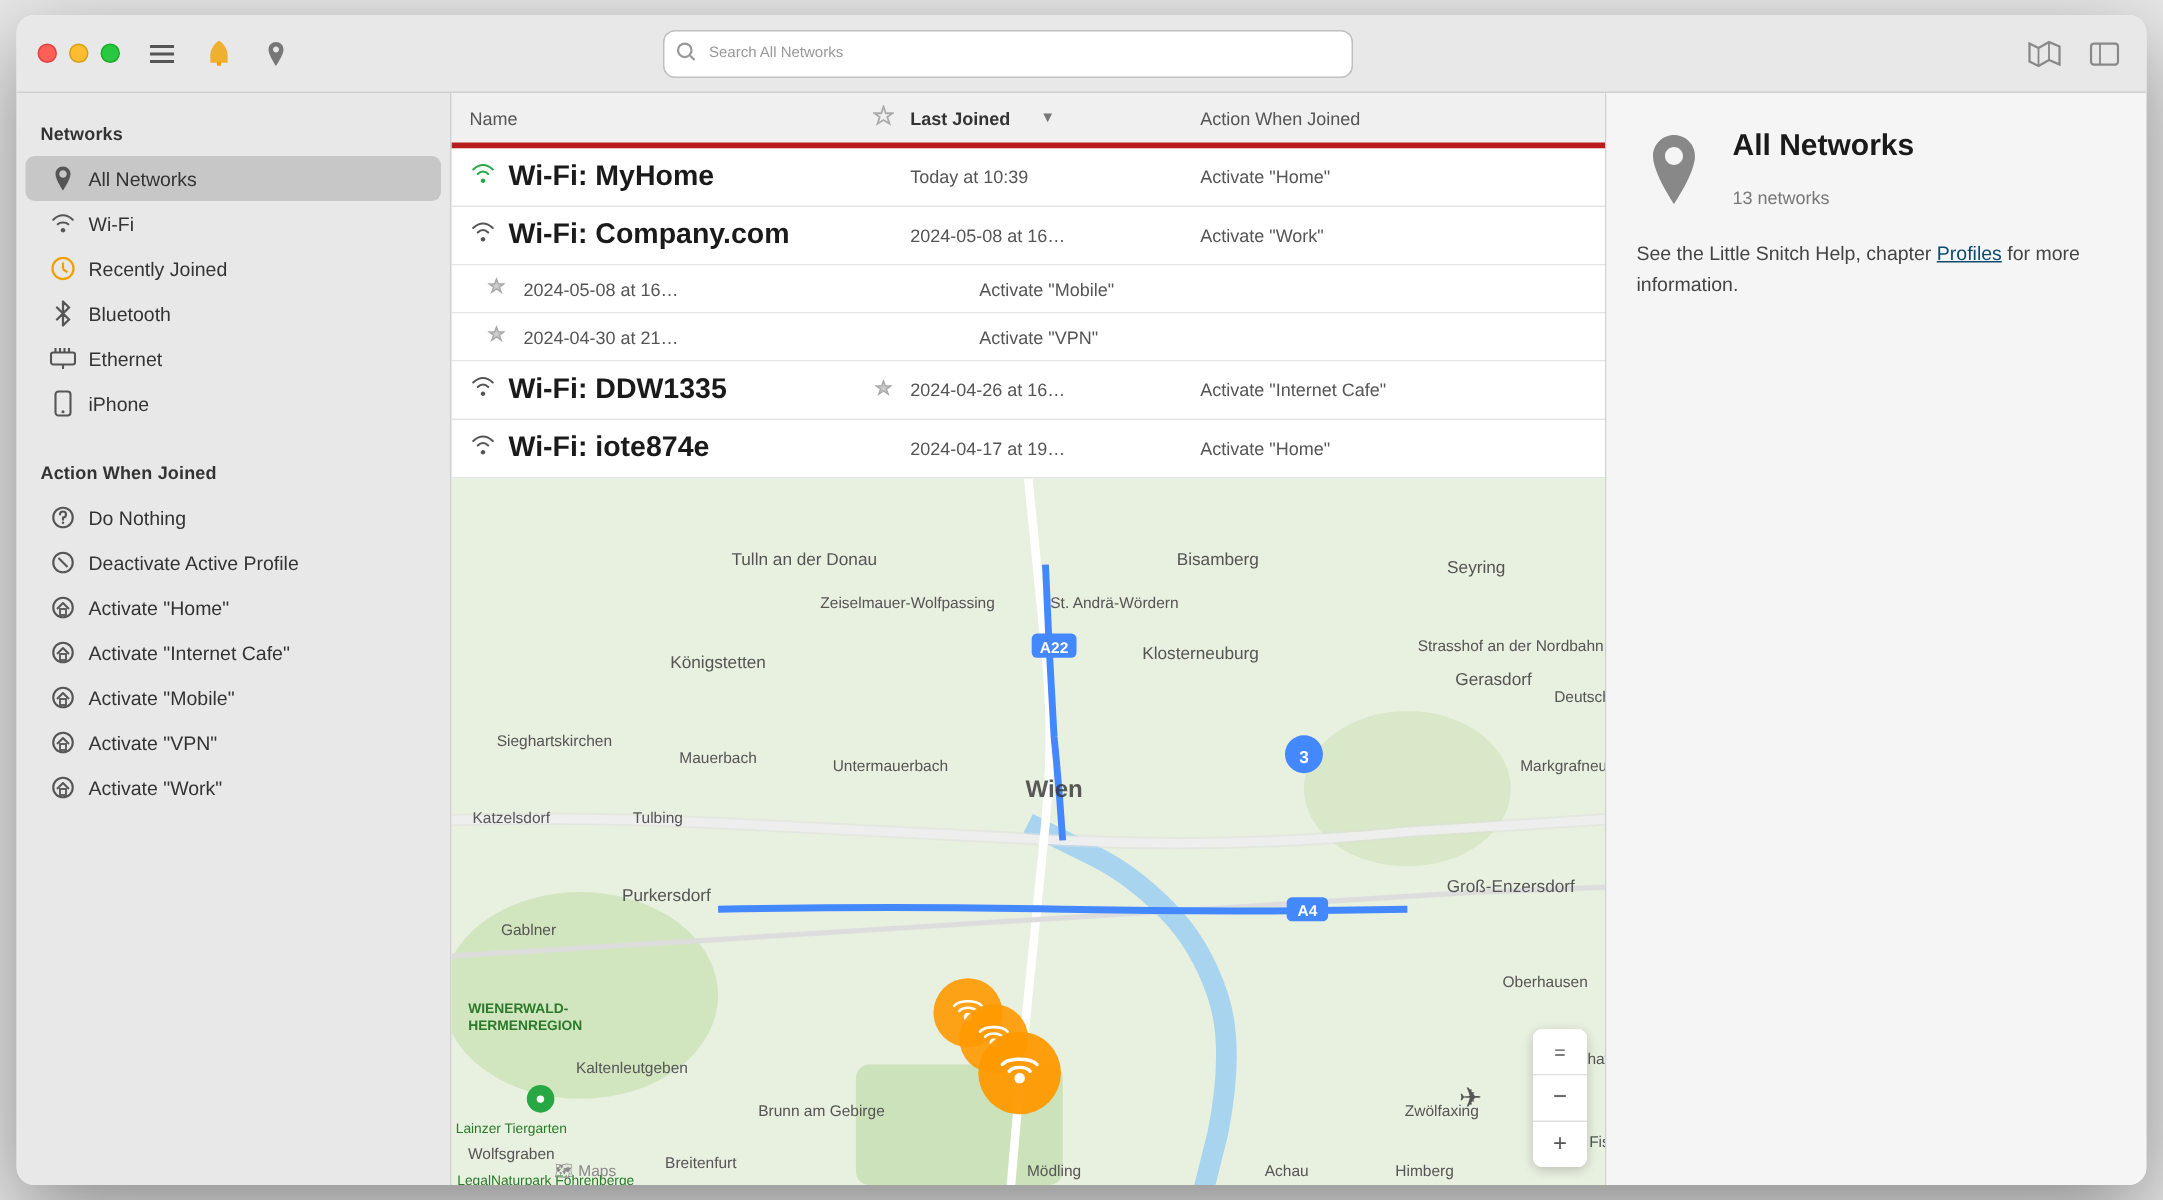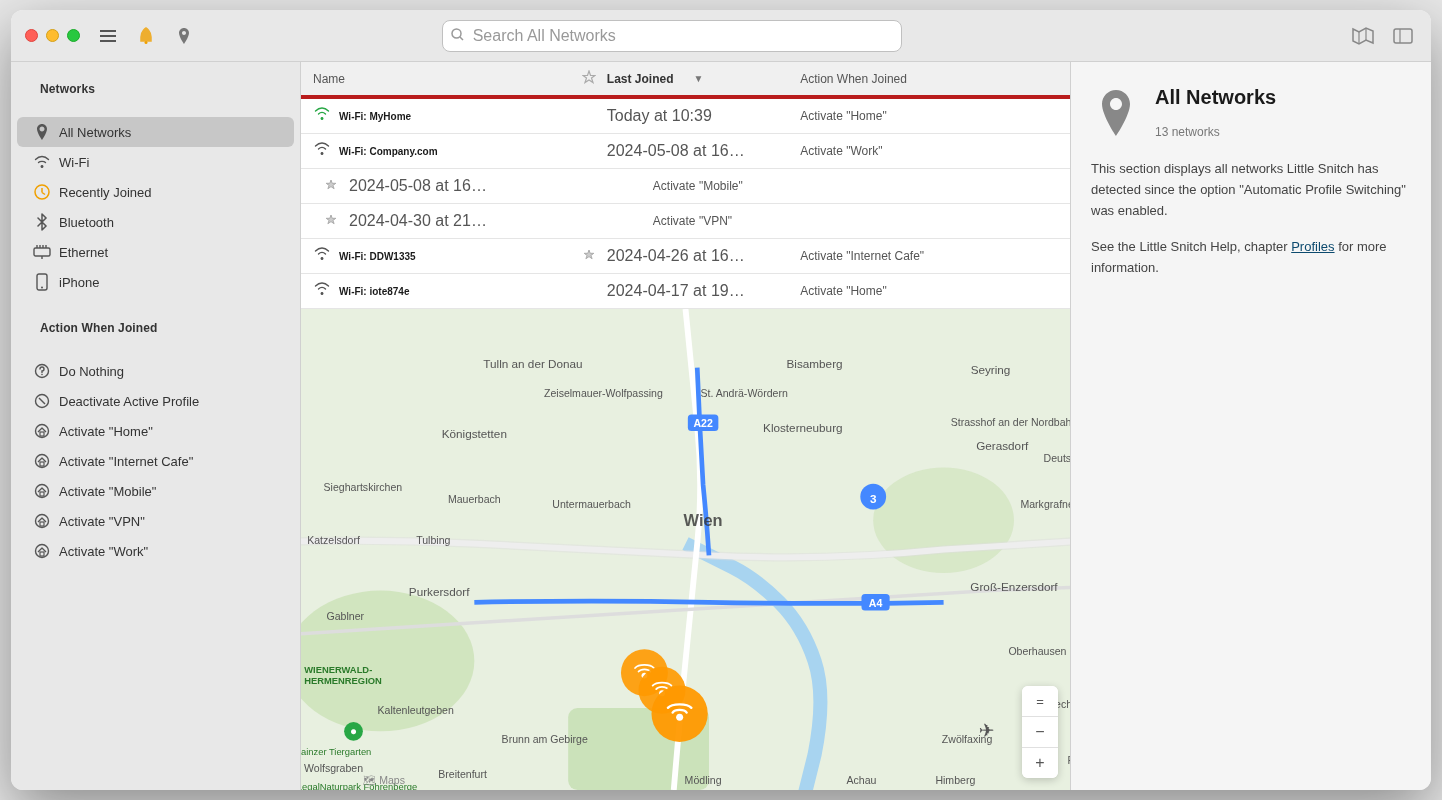--- a/index.html
+++ b/index.html
@@ -69,21 +69,21 @@
       margin: 0 auto;
       position: relative;
     }
     .search-bar input {
       width: 100%;
       height: 32px;
       border-radius: 8px;
       border: 1px solid #c0c0c0;
       background: white;
       padding: 0 10px 0 30px;
-      font-size: 16px;
+      font-size: 10px;
       color: #333;
       outline: none;
     }
     .search-bar input::placeholder { color: #999; }
     .search-icon-inner {
       position: absolute;
       left: 9px;
       top: 50%;
       transform: translateY(-50%);
       color: #999;
@@ -121,23 +121,22 @@
       display: flex;
       flex-direction: column;
       overflow-y: auto;
       flex-shrink: 0;
       padding: 12px 0;
     }
     .sidebar-section-title {
       font-size: 12px;
       font-weight: 700;
       color: #333;
-      padding: 8px 16px 21px 16px;
+      padding: 8px 16px 8px 16px;
       letter-spacing: 0.01em;
-      margin-left: 13px;
     }
     .sidebar-item {
       display: flex;
       align-items: center;
       gap: 8px;
       padding: 6px 16px;
       font-size: 13px;
       color: #333;
       cursor: pointer;
       border-radius: 6px;
@@ -182,23 +181,23 @@
     
     .table-body { flex: 0 0 auto; overflow: visible; }
     .table-row {
       display: flex;
       align-items: center;
       padding: 8px 12px;
       border-bottom: 1px solid #e5e5e5;
       background: white;
       cursor: pointer;
     }
-    .td-name { flex: 2; display: flex; align-items: center; gap: 8px; font-size: 10px; font-weight: 600; color: #1a1a1a; }
+    .td-name { flex: 2; display: flex; align-items: center; gap: 8px; font-size: 19px; font-weight: 600; color: #1a1a1a; }
     .td-pin { width: 36px; text-align: center; font-size: 13px; color: #aaa; }
-    .td-last-joined { flex: 1.5; font-size: 16px; color: #555; }
+    .td-last-joined { flex: 1.5; font-size: 12px; color: #555; }
     .td-action { flex: 2; font-size: 12px; color: #555; }
     .row-icon { font-size: 16px; color: #555; }
     .row-icon.globe { color: #777; }
 
     
     .map-area {
       flex: 1;
       position: relative;
       overflow: hidden;
       background: #e8f0e0;
@@ -714,19 +713,18 @@
         <div class="rp-icon">
           <svg width="44" height="50" viewBox="0 0 44 50" fill="none">
             <path d="M22 2C14.27 2 8 8.27 8 16C8 27.5 22 48 22 48C22 48 36 27.5 36 16C36 8.27 29.73 2 22 2ZM22 22C18.69 22 16 19.31 16 16C16 12.69 18.69 10 22 10C25.31 10 28 12.69 28 16C28 19.31 25.31 22 22 22Z" fill="#888"></path>
           </svg>
         </div>
         <div class="rp-title-block">
           <div class="rp-title">All Networks</div>
           <div class="rp-subtitle">13 networks</div>
         </div>
       </div>
-      <div class="rp-description">This section displays all networks Little Snitch has detected since the option "Automatic Profile Switching" was enabled.</div>
       <div class="rp-description">
         <span>See the Little Snitch Help, chapter </span><a class="rp-link">Profiles</a><span> for more information.</span>
       </div>
     </div>
   </div>
 </div>
 
 </body></html>

